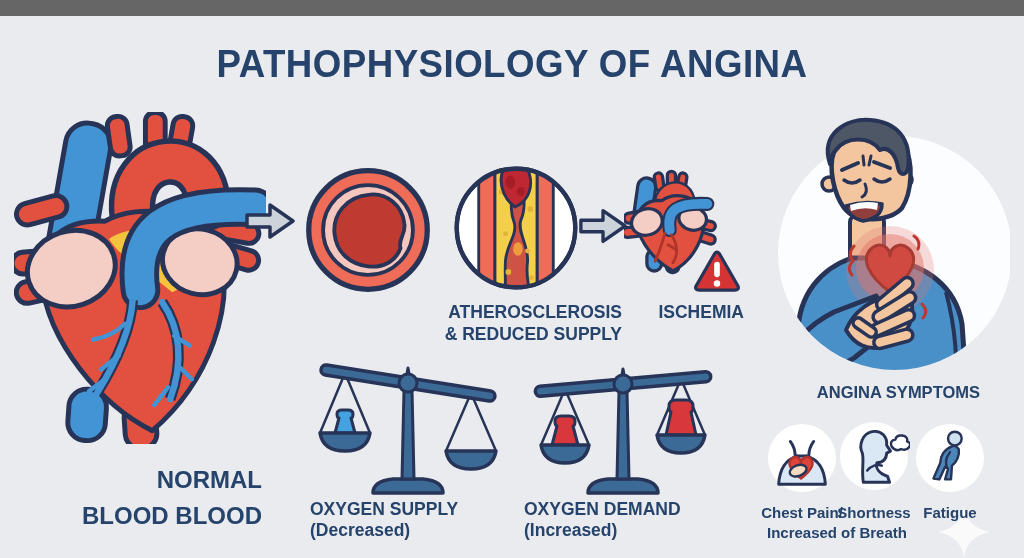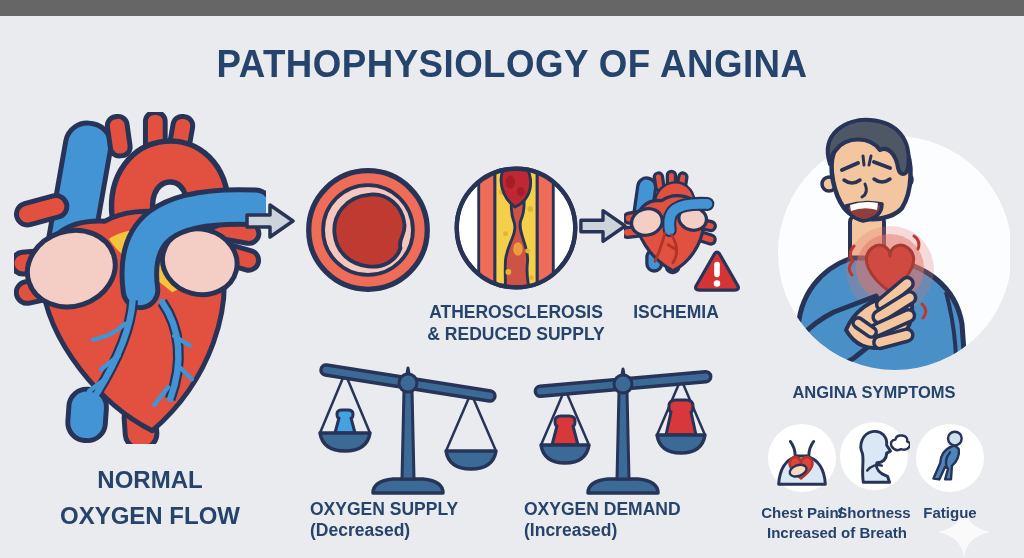--- a/index.html
+++ b/index.html
@@ -11,21 +11,21 @@
     --warning_red:#d63434; --arrow_gray:#ccd3da; --shirt_blue:#4a90c8;
     --skin:#f3c6a0; --hair:#4d5766; --icon_body:#d9e8f4; --icon_figure:#4c86bb;
   }
   *{margin:0;padding:0;box-sizing:border-box}
   body{font-family:"Liberation Sans",sans-serif;background:#666}
   #stage{position:relative;width:1024px;height:558px;background:var(--background);
          overflow:hidden;margin:16px auto}
   .abs{position:absolute}
   .title{top:26px;left:0;width:100%;text-align:center;font-size:39px;font-weight:bold;
          color:var(--navy);transform:scaleX(.94);transform-origin:center;letter-spacing:.5px}
-  .lbl{color:var(--navy);font-weight:bold;text-align:center;line-height:1.28}
+  .lbl{color:var(--navy);font-weight:bold;text-align:right;line-height:1.28}
   .lbl-norm{left:38px;top:446px;width:224px;font-size:24px;line-height:1.5}
   .lbl-ath{left:410px;top:285px;width:212px;font-size:17.5px}
   .lbl-isc{left:608px;top:285px;width:136px;font-size:17.5px}
   .lbl-ang{left:768px;top:366px;width:212px;font-size:16.5px}
   .scale-lbl{top:483px;width:196px;font-size:17.5px;color:var(--navy);text-align:left}
   .scale-lbl .main{font-weight:bold}
   .scale-lbl .sub{font-weight:bold;font-size:17.5px}
   .sym-lbl{top:487px;font-size:15px;font-weight:bold;color:var(--navy);
            text-align:center;line-height:1.3}
   svg{display:block}
@@ -236,21 +236,21 @@
     <path fill="var(--icon_figure)" class="on" stroke-width="2.5" d="M39,25 C31,28 27,35 27,42 L20,58 L26,59 L32,46 L35,48 L32,59 L38,59 L39,45 C44,41 47,34 46,28 C44,25 41,24 39,25 Z"></path>
     <path class="nf" stroke="var(--outline_navy)" stroke-width="2.5" stroke-linecap="round" d="M37,31 C33,36 32,42 34,47"></path>
   </svg>
 
   <svg class="abs" style="left:938px;top:490px" width="52" height="52" viewBox="0 0 44 44">
     <path d="M22,0 Q24,18 44,22 Q24,26 22,44 Q20,26 0,22 Q20,18 22,0" fill="#ffffff" opacity="0.75"></path>
   </svg>
 
   <div class="abs lbl lbl-norm">
     <div>NORMAL</div>
-    <div>OXYGEN FLOW</div>
+    <div>BLOOD BLOOD</div>
   </div>
 
   <div class="abs lbl lbl-ath">
     <div>ATHEROSCLEROSIS</div>
     <div>&amp; REDUCED SUPPLY</div>
   </div>
 
   <div class="abs lbl lbl-isc">ISCHEMIA</div>
 
   <div class="abs lbl lbl-ang">ANGINA SYMPTOMS</div>

